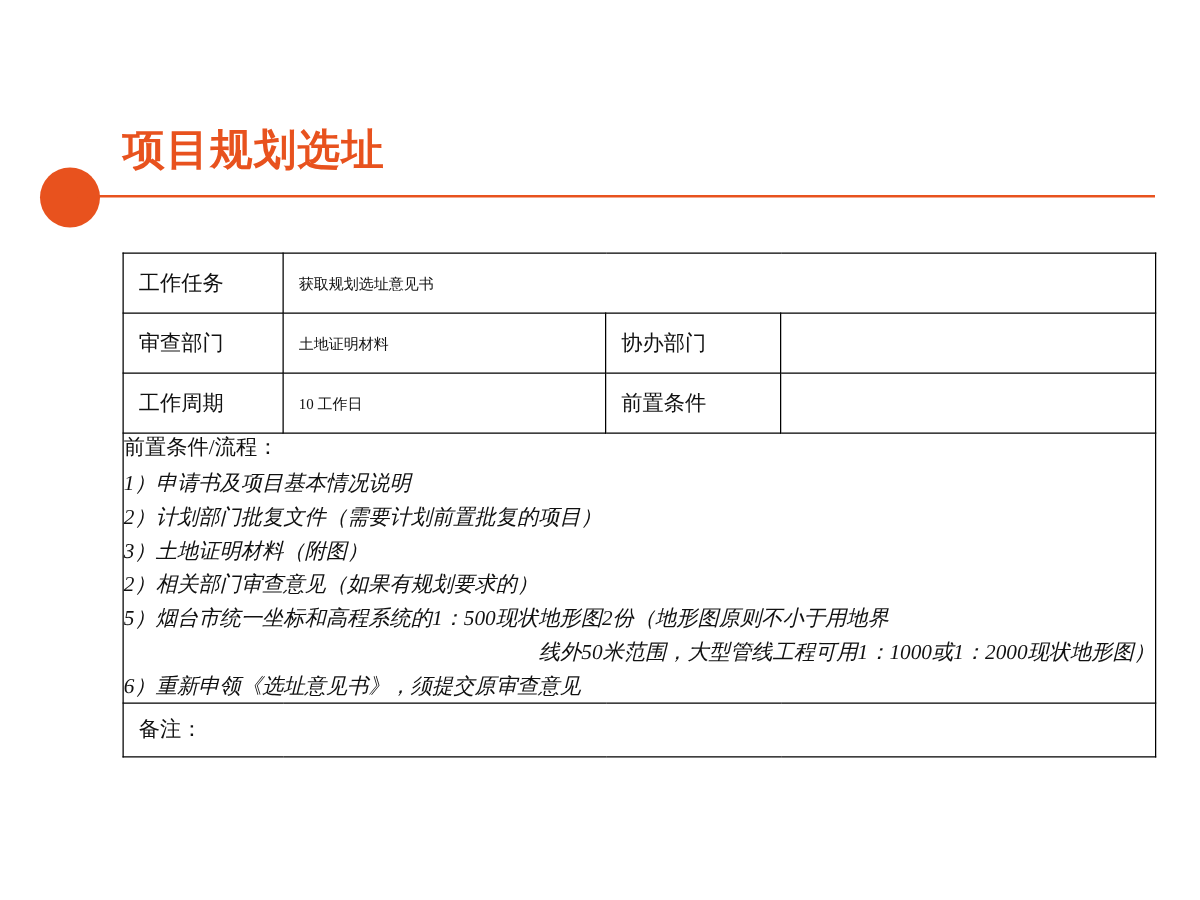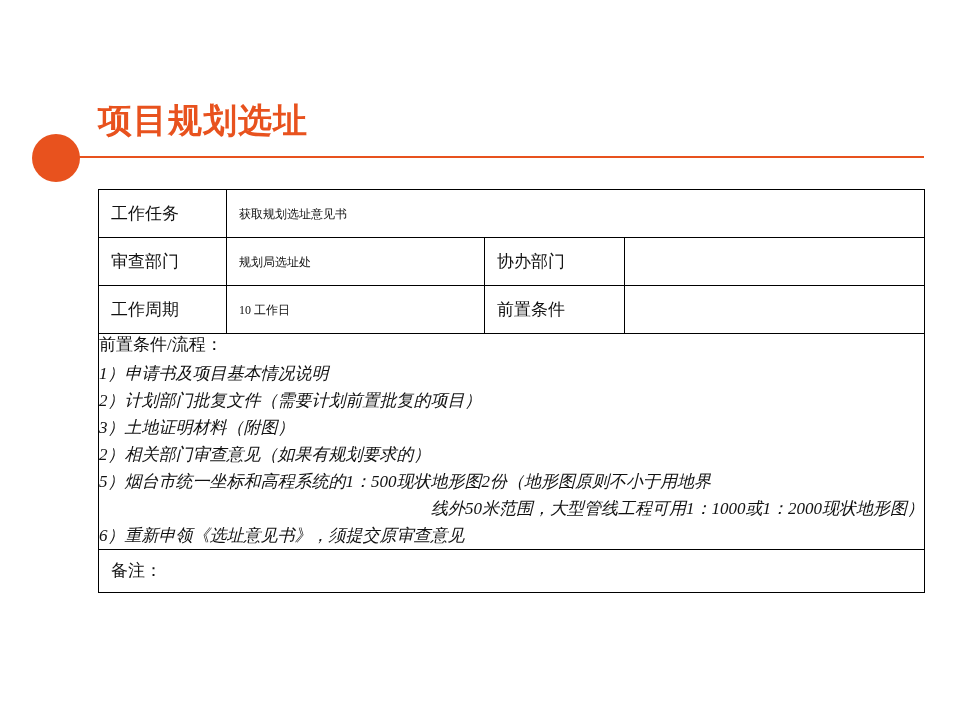--- a/index.html
+++ b/index.html
@@ -46,21 +46,21 @@
     top: 156px;
     width: 862px;
     height: 2px;
     background: #E8521E;
   }
 
   
   .table-wrap {
     position: absolute;
     left: 98px;
-    top: 189px;
+    top: 202px;
     width: 826px;
   }
   table.form {
     border-collapse: collapse;
     width: 826px;
     table-layout: fixed;
     background: #ffffff;
   }
   table.form td {
     border: 1px solid #000000;
@@ -141,21 +141,21 @@
           </td>
           <td colspan="3">
             <div class="cell val">获取规划选址意见书</div>
           </td>
         </tr>
         <tr class="row-h">
           <td>
             <div class="cell lbl">审查部门</div>
           </td>
           <td>
-            <div class="cell val">规划局选址处</div>
+            <div class="cell val">土地证明材料</div>
           </td>
           <td>
             <div class="cell lbl">协办部门</div>
           </td>
           <td>
             <div class="cell val"></div>
           </td>
         </tr>
         <tr class="row-h">
           <td>

